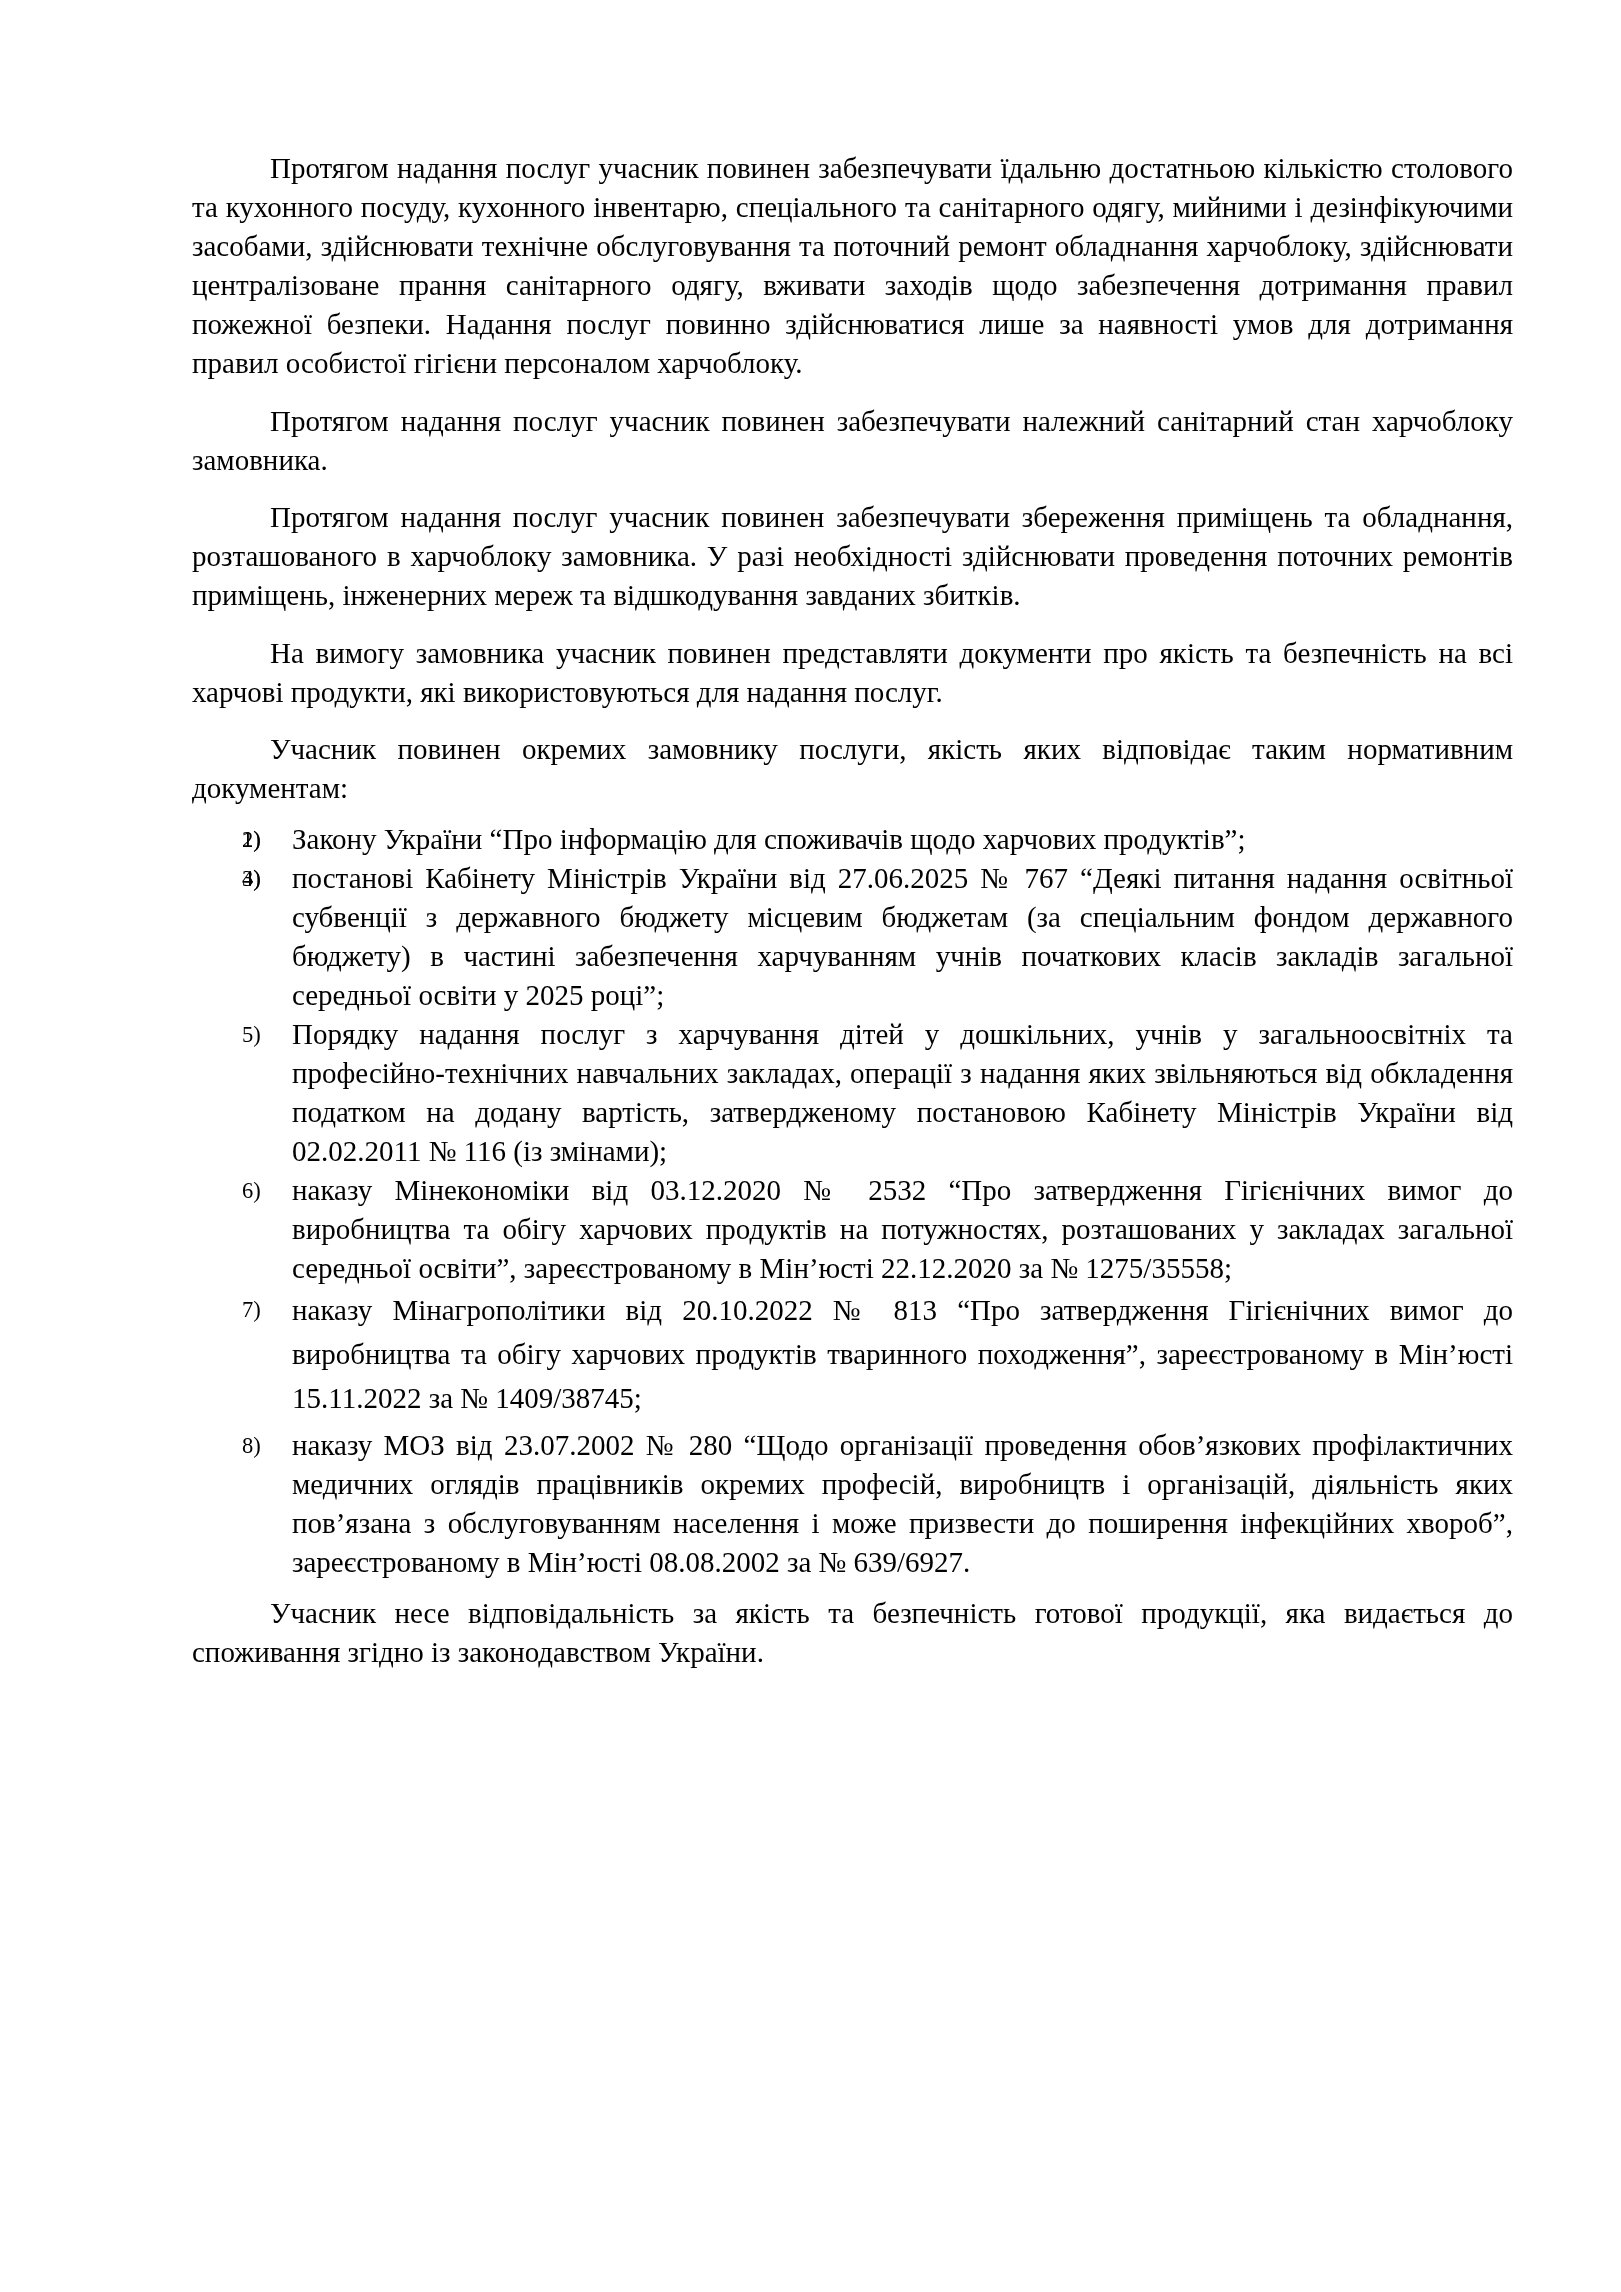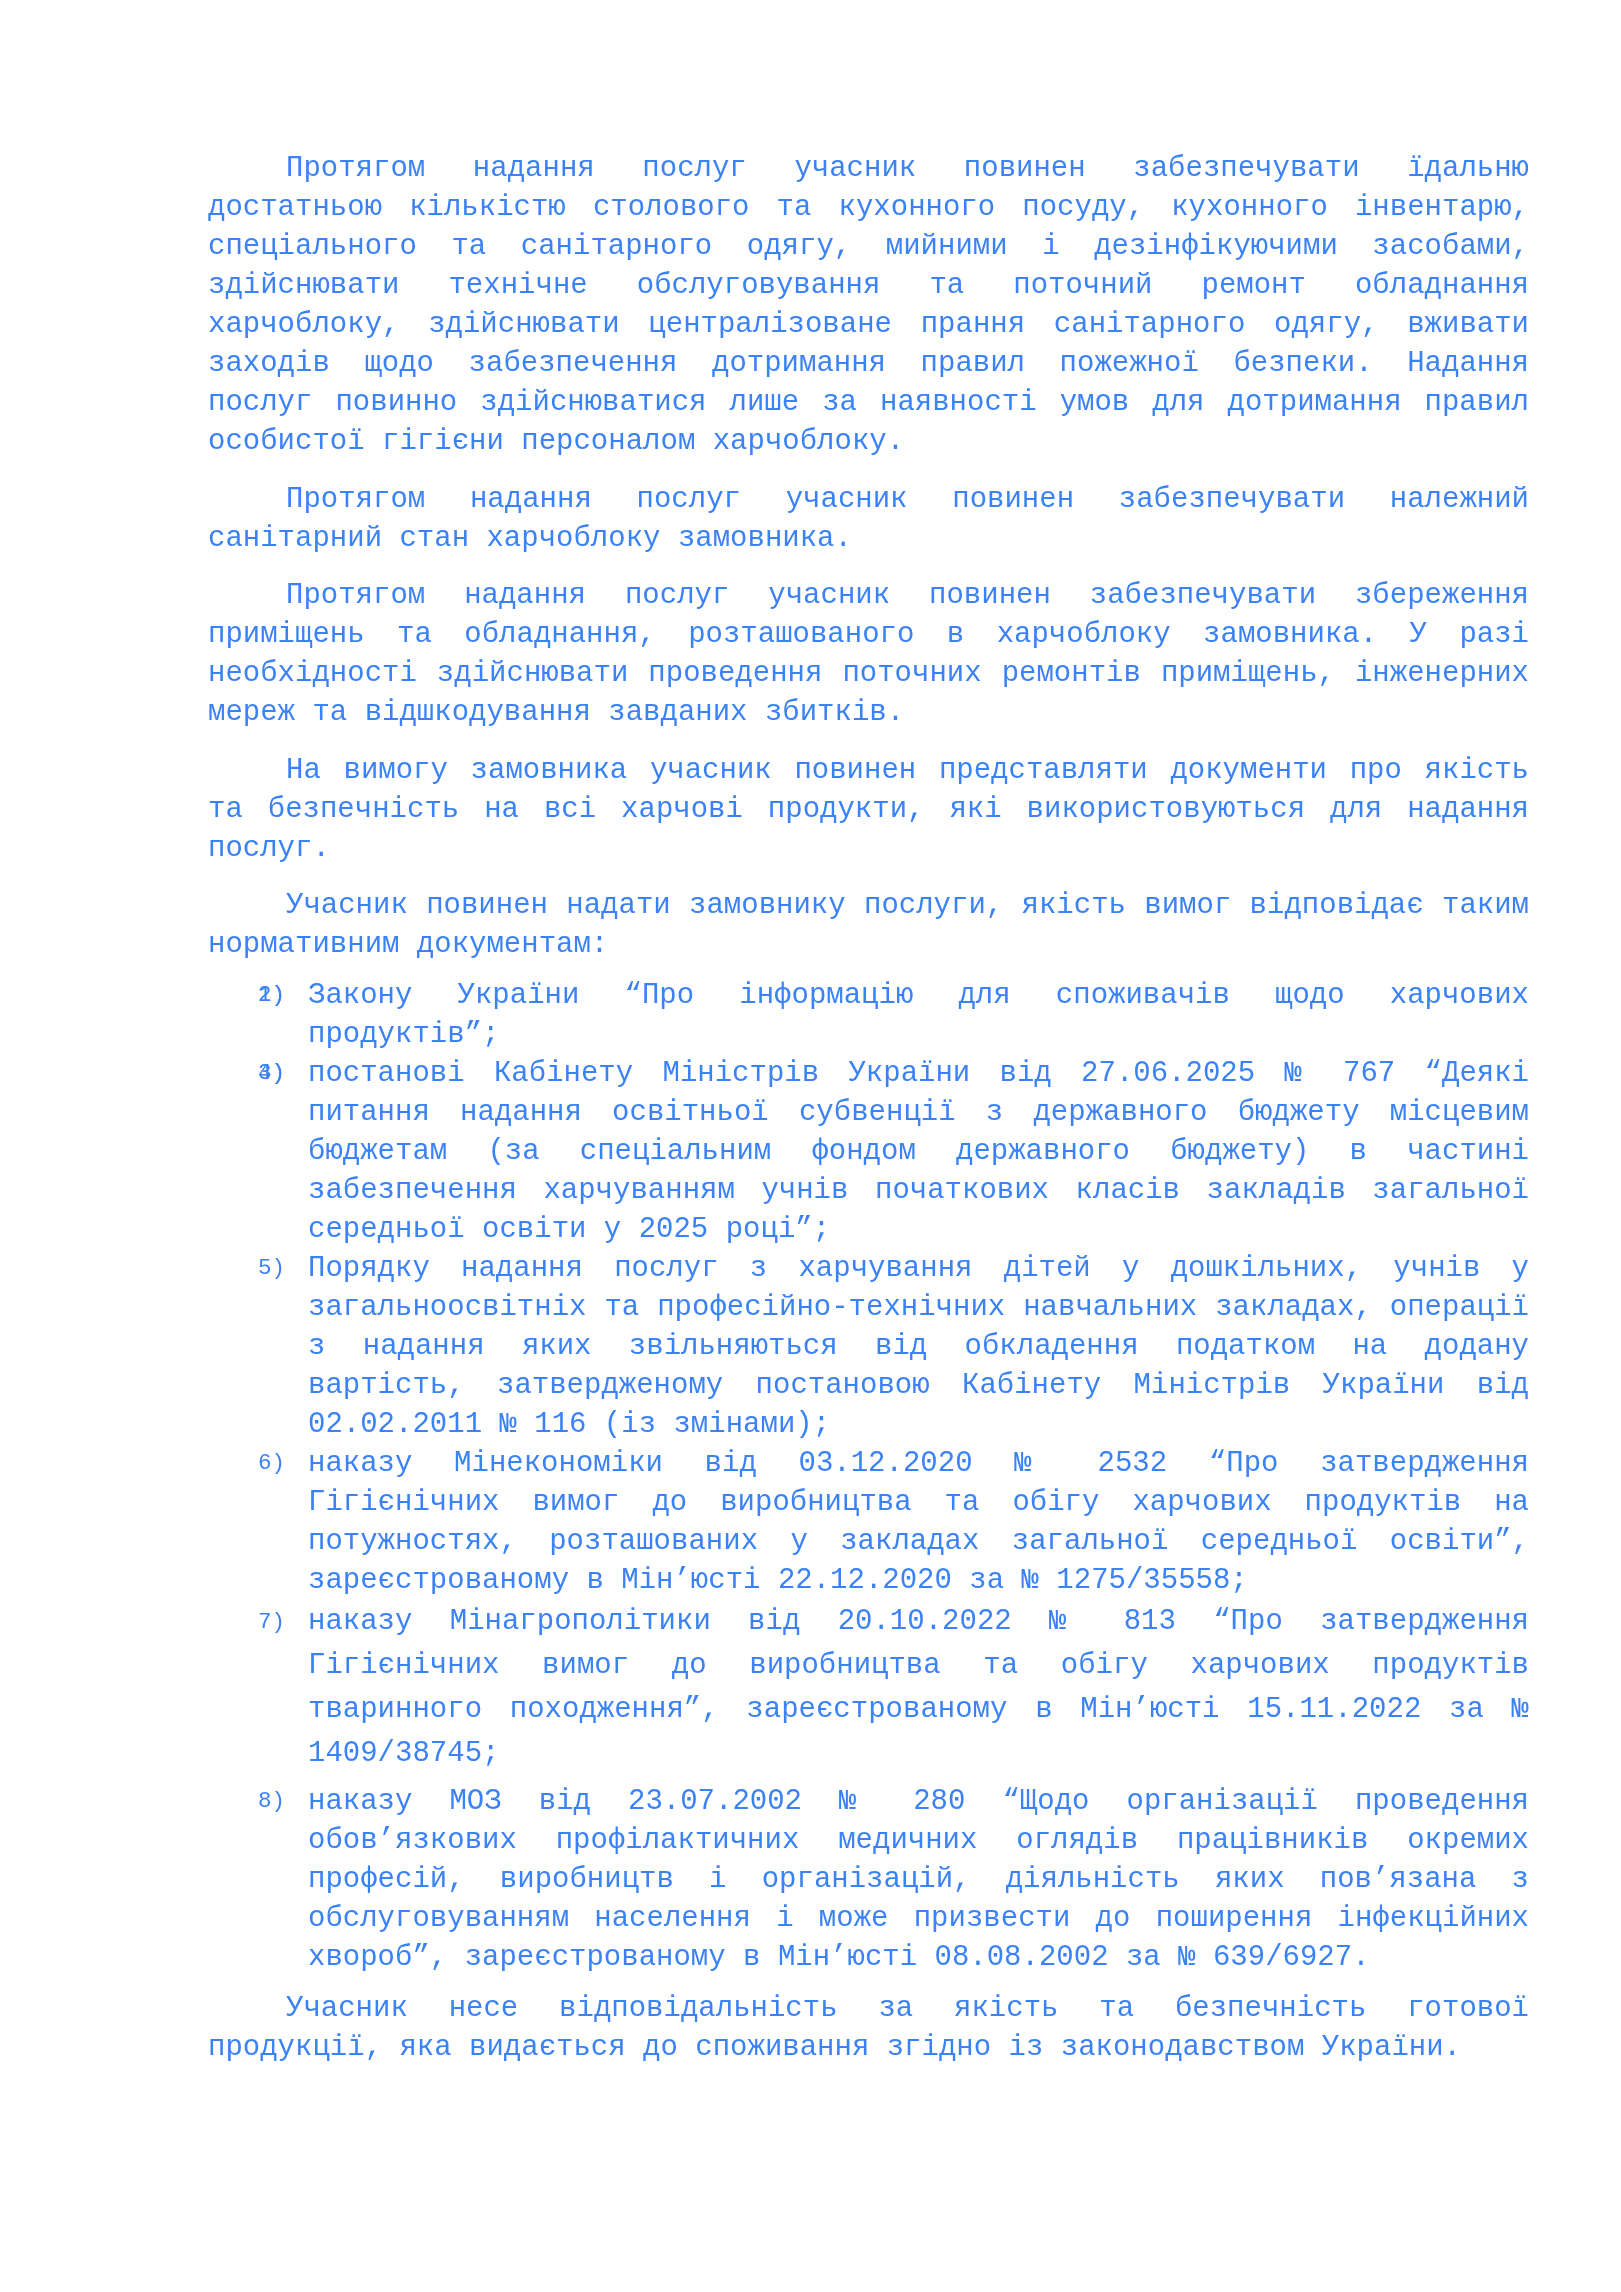--- a/index.html
+++ b/index.html
@@ -1,25 +1,25 @@
 <!DOCTYPE html>
 <html><head>
   <meta charset="utf-8">
   <style>
     html, body { margin: 0; padding: 0; background: #ffffff; }
     body { width: 1621px; height: 2293px; position: relative; overflow: hidden; }
     .page {
       position: absolute;
-      left: 208px;
+      left: 192px;
       top: 149px;
       width: 1321px;
-      font-family: Liberation Mono, monospace;
+      font-family: Liberation Serif, serif;
       font-size: 29px;
       line-height: 39px;
-      color: #3b82f6;
+      color: #000000;
     }
     .para {
       text-align: justify;
       text-indent: 78px;
       margin: 0 0 18.6px 0;
     }
     .list {
       margin: 0 0 0 0;
       padding: 0;
       list-style: none;
@@ -41,21 +41,21 @@
     .item-text { display: inline; }
   </style>
 </head>
 <body>
 
 <div class="page">
   <p class="para">Протягом надання послуг учасник повинен забезпечувати їдальню достатньою кількістю столового та кухонного посуду, кухонного інвентарю, спеціального та санітарного одягу, мийними і дезінфікуючими засобами, здійснювати технічне обслуговування та поточний ремонт обладнання харчоблоку, здійснювати централізоване прання санітарного одягу, вживати заходів щодо забезпечення дотримання правил пожежної безпеки. Надання послуг повинно здійснюватися лише за наявності умов для дотримання правил особистої гігієни персоналом харчоблоку.</p>
   <p class="para">Протягом надання послуг учасник повинен забезпечувати належний санітарний стан харчоблоку замовника.</p>
   <p class="para">Протягом надання послуг учасник повинен забезпечувати збереження приміщень та обладнання, розташованого в харчоблоку замовника. У разі необхідності здійснювати проведення поточних ремонтів приміщень, інженерних мереж та відшкодування завданих збитків.</p>
   <p class="para">На вимогу замовника учасник повинен представляти документи про якість та безпечність на всі харчові продукти, які використовуються для надання послуг.</p>
-  <p class="para" style="margin-bottom: 11.8px;">Учасник повинен надати замовнику послуги, якість вимог відповідає таким нормативним документам:</p>
+  <p class="para" style="margin-bottom: 11.8px;">Учасник повинен окремих замовнику послуги, якість яких відповідає таким нормативним документам:</p>
 
   <ol class="list">
     <li class="list-item">
       <span class="list-num">1)</span>
     </li>
     <li class="list-item">
       <span class="list-num">2)</span>
       <span class="item-text">Закону України “Про інформацію для споживачів щодо харчових продуктів”;</span>
     </li>
     <li class="list-item">

